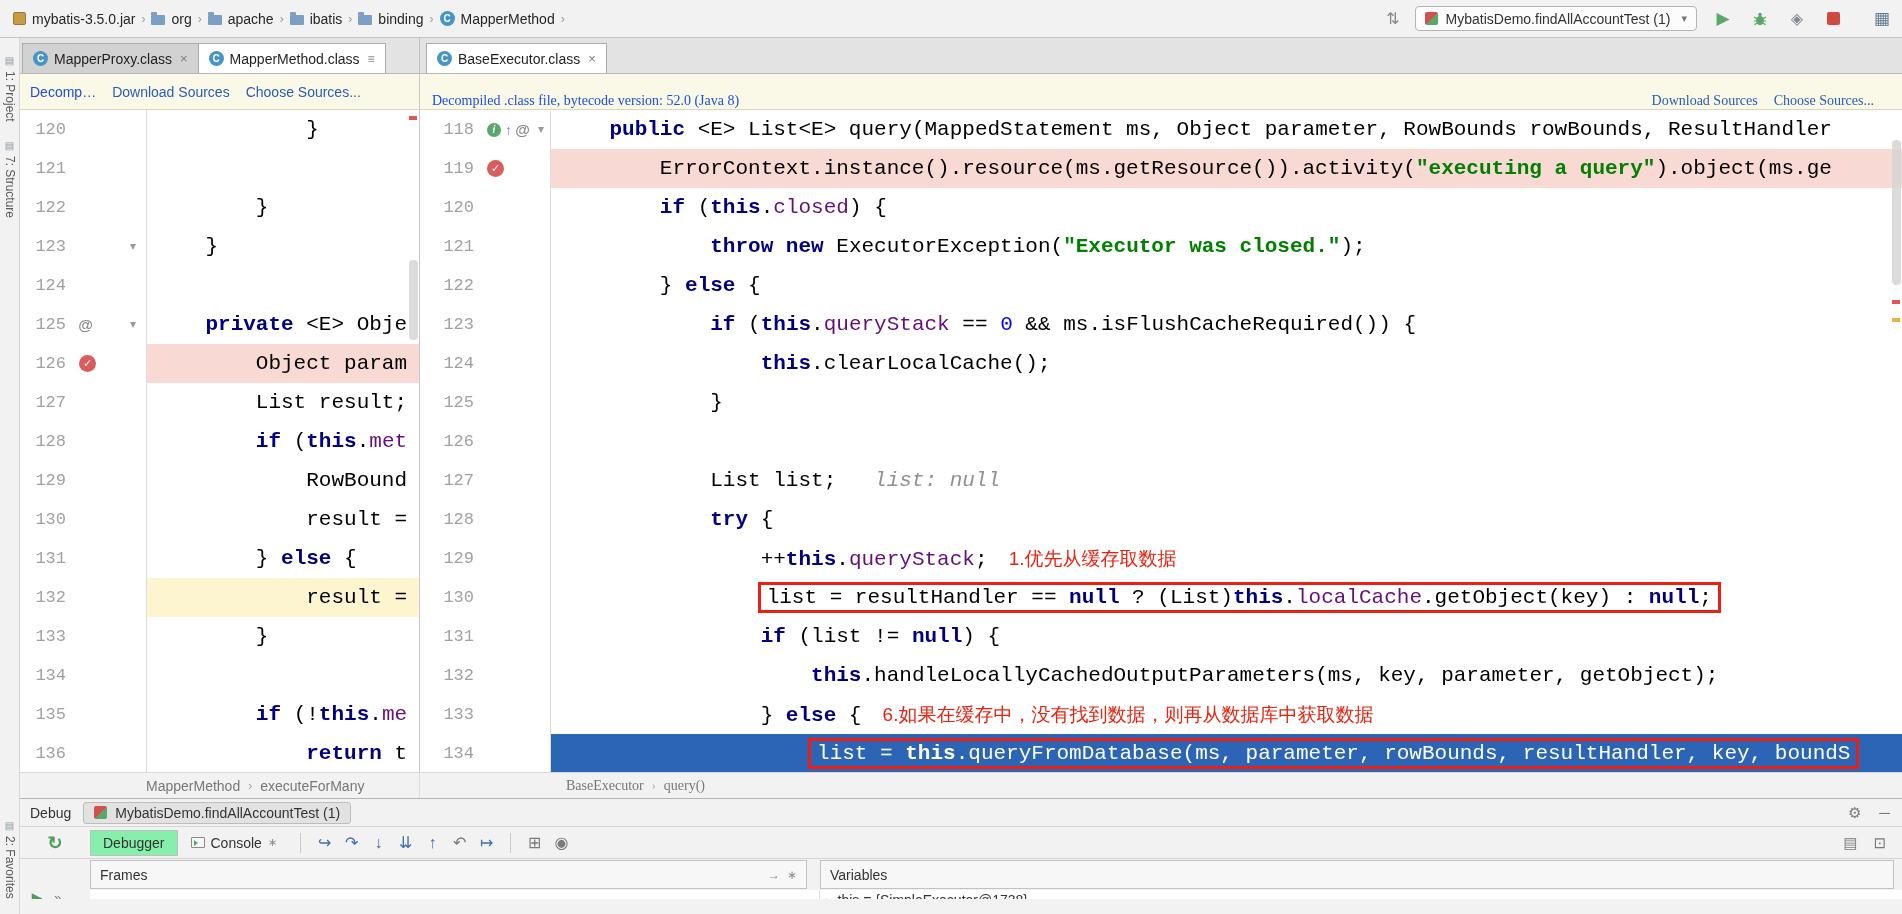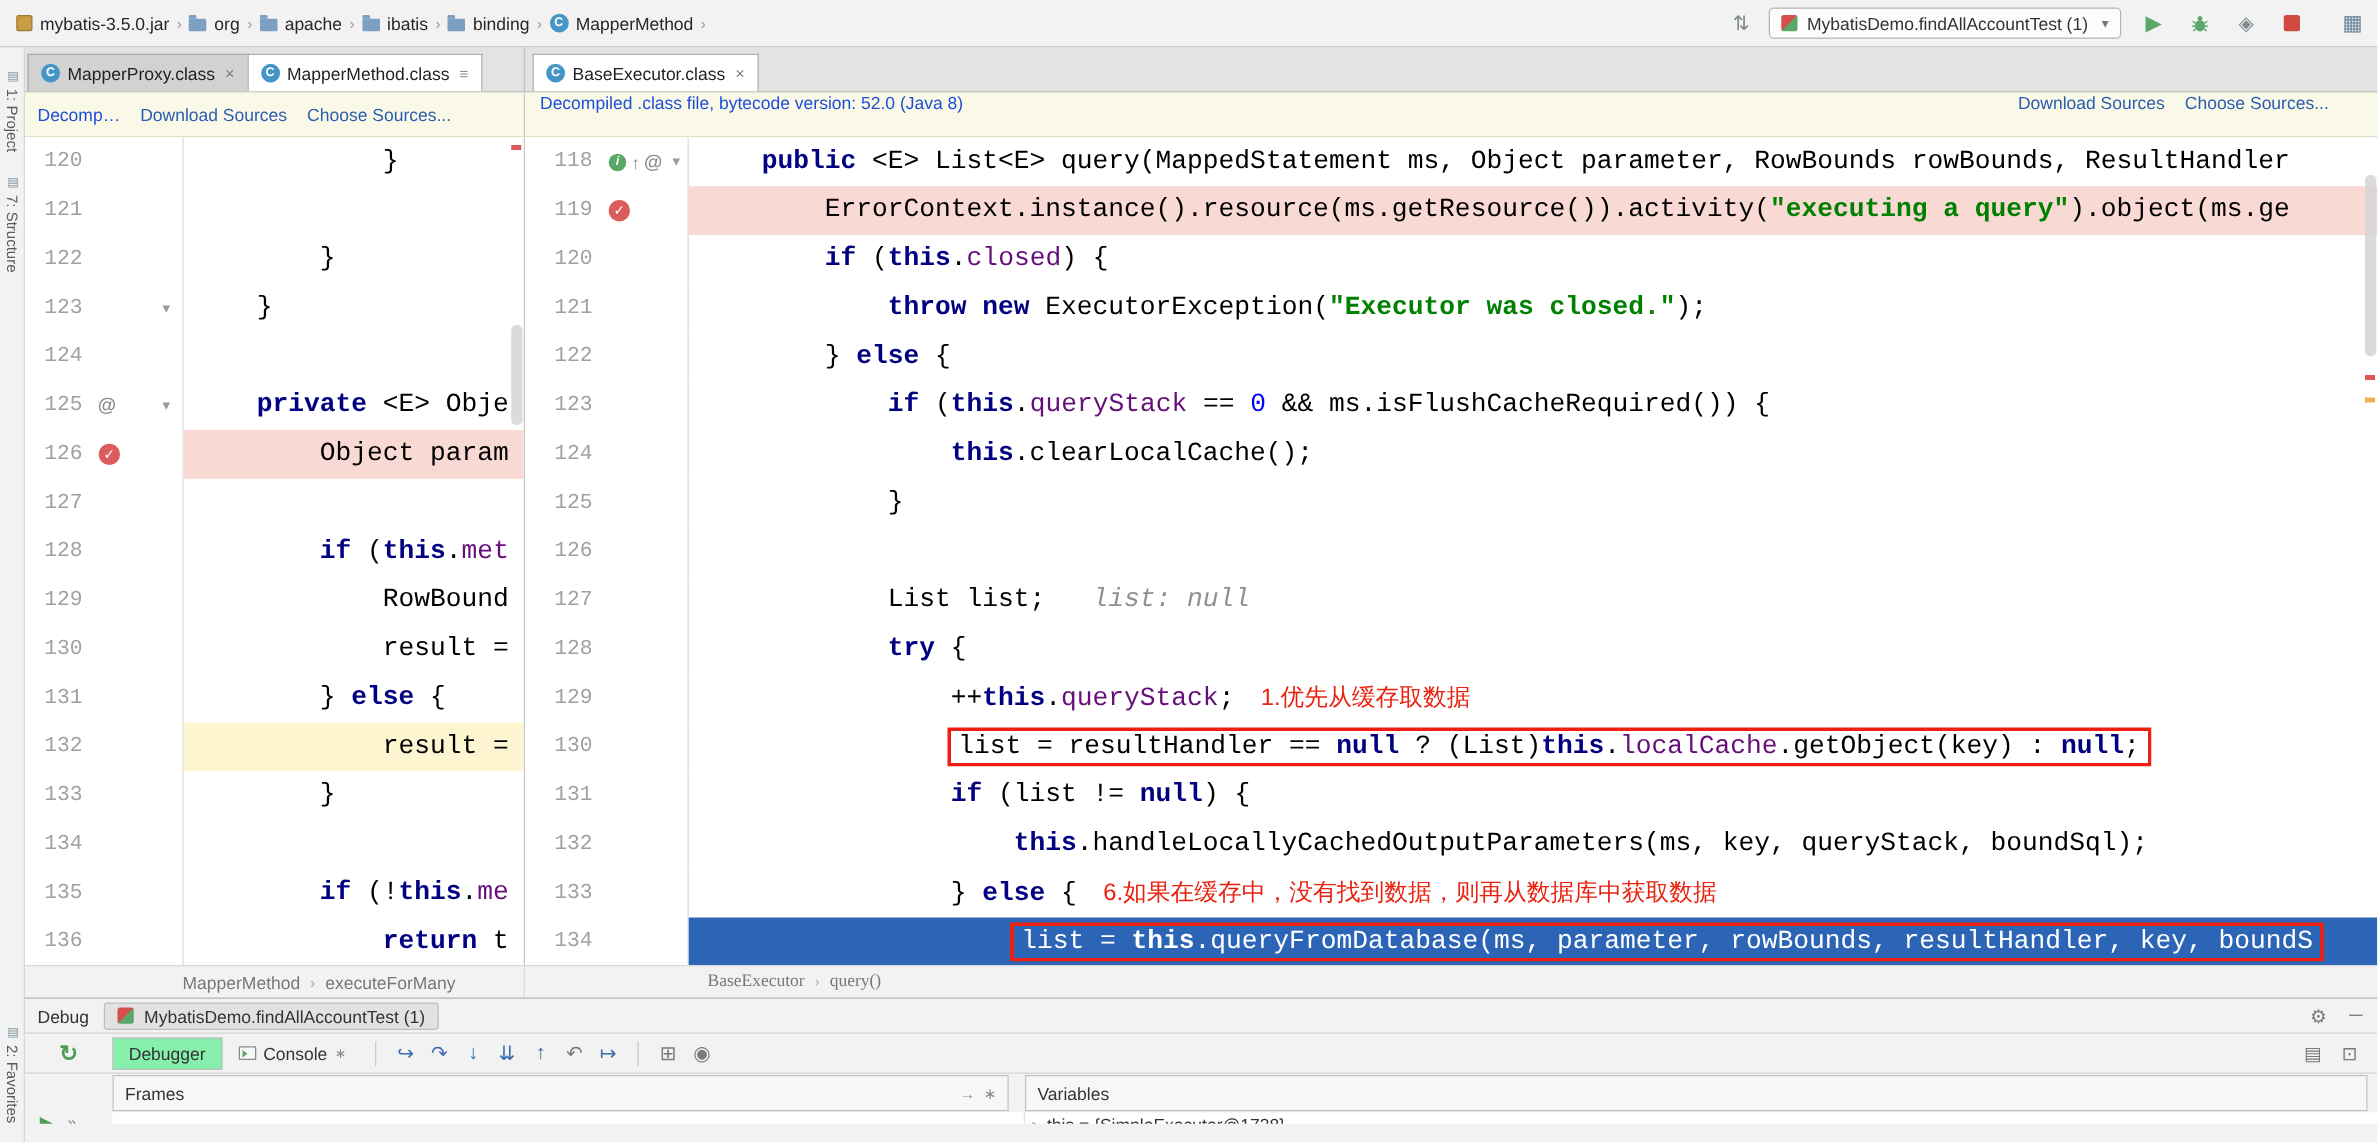--- a/index.html
+++ b/index.html
@@ -41,21 +41,21 @@
   .tabgroupL { width:400px; flex:none; display:flex; align-items:flex-end; padding-left:2px; border-right:1px solid #c0c0c0; height:100%; }
   .tabgroupR { flex:1; display:flex; align-items:flex-end; padding-left:6px; }
   .etab { display:flex; align-items:center; gap:6px; padding:0 10px; font-size:14px; color:#1f1f1f; background:#d2d2d2; border:1px solid #ababab; border-bottom:none; margin-right:-1px; height:30px; cursor:pointer; white-space:nowrap; }
   .etab.active { background:#ffffff; }
   .tclose { color:#7d7d7d; font-size:13px; margin-left:2px; }
   .tpin { color:#8a8a8a; font-size:12px; margin-left:2px; }
 
   
   .notif-row { height:36px; display:flex; background:#faf9e8; border-bottom:1px solid #d9d7bd; font-size:14px; }
   .notifL { width:400px; flex:none; border-right:1px solid #c8c8c8; display:flex; align-items:center; gap:16px; padding:0 10px; overflow:hidden; white-space:nowrap; }
-  .notifR { flex:1; display:flex; align-items:flex-start; gap:18px; padding:0 39px 0 12px; white-space:nowrap; }
+  .notifR { flex:1; display:flex; align-items:flex-end; gap:18px; padding:0 28px 0 12px; white-space:nowrap;font-family:Liberation Serif, serif; }
   .nmsg { color:#1d4ed8; }
   .nlink { color:#2a5db0; cursor:pointer; }
   .nspacer { flex:1; }
 
   
   .editors { flex:1; display:flex; min-height:0; background:#fff; }
   .paneL { width:400px; flex:none; border-right:1px solid #c8c8c8; position:relative; overflow:hidden; background:#fff; }
   .paneR { flex:1; position:relative; overflow:hidden; background:#fff; }
   .cl { display:flex; height:39px; line-height:39px; font-family:"Liberation Mono", monospace; font-size:21px; white-space:pre; }
   .gut { display:flex; flex:none; background:#fff; border-right:1px solid #dcdcdc; }
@@ -260,21 +260,21 @@
             <span class="smark" style="top:6px;background:#e05555;"></span>
             <span class="sthumb" style="top:150px;height:80px;"></span>
           </div>
         <div class="cl"><div class="gut"><span class="lnum">120</span><span class="gicons"></span><span class="foldcol"></span></div><div class="code"><span class="tk-p">            }</span></div></div>
             <div class="cl"><div class="gut"><span class="lnum">121</span><span class="gicons"></span><span class="foldcol"></span></div><div class="code"></div></div>
             <div class="cl"><div class="gut"><span class="lnum">122</span><span class="gicons"></span><span class="foldcol"></span></div><div class="code"><span class="tk-p">        }</span></div></div>
             <div class="cl"><div class="gut"><span class="lnum">123</span><span class="gicons"></span><span class="foldcol">▾</span></div><div class="code"><span class="tk-p">    }</span></div></div>
             <div class="cl"><div class="gut"><span class="lnum">124</span><span class="gicons"></span><span class="foldcol"></span></div><div class="code"></div></div>
             <div class="cl"><div class="gut"><span class="lnum">125</span><span class="gicons"><span class="gi gi-at">@</span></span><span class="foldcol">▾</span></div><div class="code"><span class="tk-p">    </span><span class="tk-k">private</span><span class="tk-p"> &lt;E&gt; Obje</span></div></div>
             <div class="cl"><div class="gut"><span class="lnum">126</span><span class="gicons"><span class="gi gi-bp">✓</span></span><span class="foldcol"></span></div><div class="code bg-bp"><span class="tk-p">        Object param</span></div></div>
-            <div class="cl"><div class="gut"><span class="lnum">127</span><span class="gicons"></span><span class="foldcol"></span></div></div>
+            <div class="cl"><div class="gut"><span class="lnum">127</span><span class="gicons"></span><span class="foldcol"></span></div><div class="code"><span class="tk-p">        List result;</span></div></div>
             <div class="cl"><div class="gut"><span class="lnum">128</span><span class="gicons"></span><span class="foldcol"></span></div><div class="code"><span class="tk-p">        </span><span class="tk-k">if</span><span class="tk-p"> (</span><span class="tk-k">this</span><span class="tk-p">.</span><span class="tk-f">met</span></div></div>
             <div class="cl"><div class="gut"><span class="lnum">129</span><span class="gicons"></span><span class="foldcol"></span></div><div class="code"><span class="tk-p">            RowBound</span></div></div>
             <div class="cl"><div class="gut"><span class="lnum">130</span><span class="gicons"></span><span class="foldcol"></span></div><div class="code"><span class="tk-p">            result =</span></div></div>
             <div class="cl"><div class="gut"><span class="lnum">131</span><span class="gicons"></span><span class="foldcol"></span></div><div class="code"><span class="tk-p">        } </span><span class="tk-k">else</span><span class="tk-p"> {</span></div></div>
             <div class="cl"><div class="gut"><span class="lnum">132</span><span class="gicons"></span><span class="foldcol"></span></div><div class="code bg-cur"><span class="tk-p">            result =</span></div></div>
             <div class="cl"><div class="gut"><span class="lnum">133</span><span class="gicons"></span><span class="foldcol"></span></div><div class="code"><span class="tk-p">        }</span></div></div>
             <div class="cl"><div class="gut"><span class="lnum">134</span><span class="gicons"></span><span class="foldcol"></span></div><div class="code"></div></div>
             <div class="cl"><div class="gut"><span class="lnum">135</span><span class="gicons"></span><span class="foldcol"></span></div><div class="code"><span class="tk-p">        </span><span class="tk-k">if</span><span class="tk-p"> (!</span><span class="tk-k">this</span><span class="tk-p">.</span><span class="tk-f">me</span></div></div>
             <div class="cl"><div class="gut"><span class="lnum">136</span><span class="gicons"></span><span class="foldcol"></span></div><div class="code"><span class="tk-p">            </span><span class="tk-k">return</span><span class="tk-p"> t</span></div></div>
           </div>
@@ -291,21 +291,21 @@
             <div class="cl"><div class="gut"><span class="lnum">122</span><span class="gicons"></span><span class="foldcol"></span></div><div class="code"><span class="tk-p">        } </span><span class="tk-k">else</span><span class="tk-p"> {</span></div></div>
             <div class="cl"><div class="gut"><span class="lnum">123</span><span class="gicons"></span><span class="foldcol"></span></div><div class="code"><span class="tk-p">            </span><span class="tk-k">if</span><span class="tk-p"> (</span><span class="tk-k">this</span><span class="tk-p">.</span><span class="tk-f">queryStack</span><span class="tk-p"> == </span><span class="tk-n">0</span><span class="tk-p"> &amp;&amp; ms.isFlushCacheRequired()) {</span></div></div>
             <div class="cl"><div class="gut"><span class="lnum">124</span><span class="gicons"></span><span class="foldcol"></span></div><div class="code"><span class="tk-p">                </span><span class="tk-k">this</span><span class="tk-p">.clearLocalCache();</span></div></div>
             <div class="cl"><div class="gut"><span class="lnum">125</span><span class="gicons"></span><span class="foldcol"></span></div><div class="code"><span class="tk-p">            }</span></div></div>
             <div class="cl"><div class="gut"><span class="lnum">126</span><span class="gicons"></span><span class="foldcol"></span></div><div class="code"></div></div>
             <div class="cl"><div class="gut"><span class="lnum">127</span><span class="gicons"></span><span class="foldcol"></span></div><div class="code"><span class="tk-p">            List list;</span><span class="tk-h">   list: null</span></div></div>
             <div class="cl"><div class="gut"><span class="lnum">128</span><span class="gicons"></span><span class="foldcol"></span></div><div class="code"><span class="tk-p">            </span><span class="tk-k">try</span><span class="tk-p"> {</span></div></div>
             <div class="cl"><div class="gut"><span class="lnum">129</span><span class="gicons"></span><span class="foldcol"></span></div><div class="code"><span class="tk-p">                ++</span><span class="tk-k">this</span><span class="tk-p">.</span><span class="tk-f">queryStack</span><span class="tk-p">;</span><span class="tk-r">    1.优先从缓存取数据</span></div></div>
             <div class="cl"><div class="gut"><span class="lnum">130</span><span class="gicons"></span><span class="foldcol"></span></div><div class="code"><span class="tk-p">                </span><span class="rbox"><span class="tk-p">list = resultHandler == </span><span class="tk-k">null</span><span class="tk-p"> ? (List)</span><span class="tk-k">this</span><span class="tk-p">.</span><span class="tk-f">localCache</span><span class="tk-p">.getObject(key) : </span><span class="tk-k">null</span><span class="tk-p">;</span></span></div></div>
             <div class="cl"><div class="gut"><span class="lnum">131</span><span class="gicons"></span><span class="foldcol"></span></div><div class="code"><span class="tk-p">                </span><span class="tk-k">if</span><span class="tk-p"> (list != </span><span class="tk-k">null</span><span class="tk-p">) {</span></div></div>
-            <div class="cl"><div class="gut"><span class="lnum">132</span><span class="gicons"></span><span class="foldcol"></span></div><div class="code"><span class="tk-p">                    </span><span class="tk-k">this</span><span class="tk-p">.handleLocallyCachedOutputParameters(ms, key, queryStack, boundSql);</span></div></div>
+            <div class="cl"><div class="gut"><span class="lnum">132</span><span class="gicons"></span><span class="foldcol"></span></div><div class="code"><span class="tk-p">                    </span><span class="tk-k">this</span><span class="tk-p">.handleLocallyCachedOutputParameters(ms, key, parameter, getObject);</span></div></div>
             <div class="cl"><div class="gut"><span class="lnum">133</span><span class="gicons"></span><span class="foldcol"></span></div><div class="code"><span class="tk-p">                } </span><span class="tk-k">else</span><span class="tk-p"> {</span><span class="tk-r">    6.如果在缓存中，没有找到数据，则再从数据库中获取数据</span></div></div>
             <div class="cl"><div class="gut"><span class="lnum">134</span><span class="gicons"></span><span class="foldcol"></span></div><div class="code bg-exec"><span class="tk-w">                    </span><span class="rbox"><span class="tk-w">list = </span><span class="tk-wk">this</span><span class="tk-w">.queryFromDatabase(ms, parameter, rowBounds, resultHandler, key, boundS</span></span></div></div>
             <div class="cl"><div class="gut"><span class="lnum">135</span><span class="gicons"></span><span class="foldcol"></span></div><div class="code"><span class="tk-p">                }</span></div></div>
           </div>
       </div>
 
       <div class="crumbs2">
         <div class="bc2L" id="bc2L">
             <span class="bc2item">MapperMethod</span>
             <span class="bc2sep">›</span>

